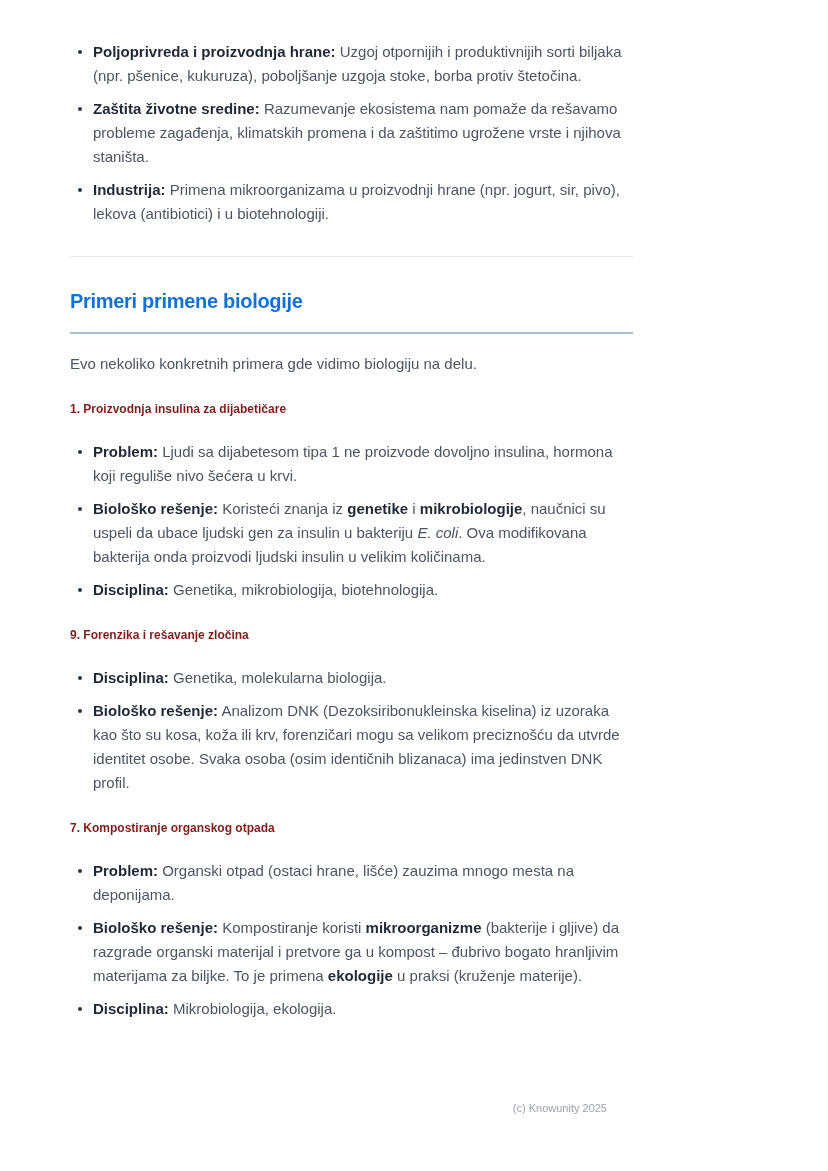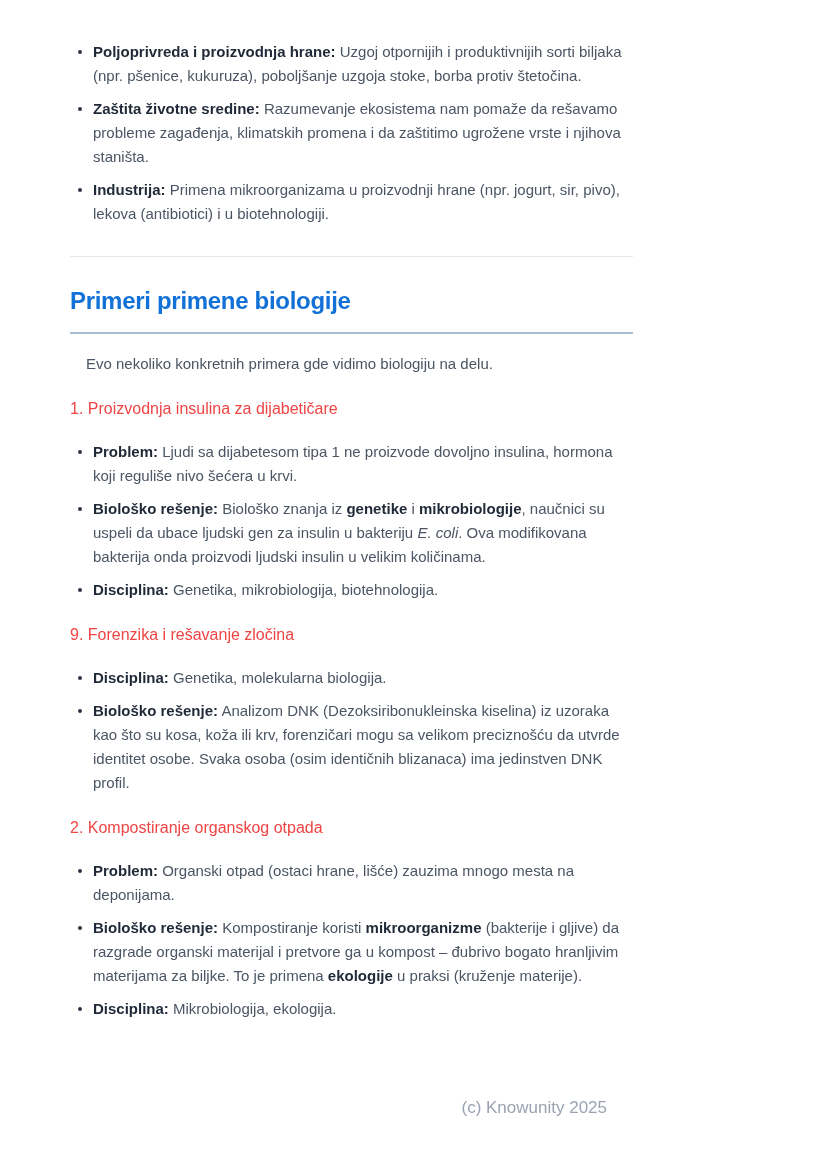--- a/index.html
+++ b/index.html
@@ -46,37 +46,37 @@
   }
   .b { font-weight: bold; color: #1f2937; }
   .i { font-style: italic; }
   hr.divider {
     border: none;
     border-top: 1px solid #e7e8ea;
     margin: 30px 0 0 0;
   }
   h1.heading {
     margin: 26px 0 0 0;
-    font-size: 24px;
+    font-size: 20px;
     line-height: 36px;
     font-weight: bold;
     letter-spacing: -0.3px;
     color: #1271d6;
     padding-bottom: 13px;
     border-bottom: 2px solid #a8bed6;
   }
   p.lead {
-    margin: 18px 0 0 16px;
+    margin: 18px 0 0 0;
   }
   h3.example-title {
     margin: 21px 0 19px 0;
-    font-size: 16px;
+    font-size: 12px;
     line-height: 24px;
-    font-weight: normal;
-    color: #ef4444;
+    font-weight: bold;
+    color: #7f1d1d;
   }
   .scrollbar {
     position: absolute;
     left: 747px;
     top: 36px;
     width: 43px;
     height: 1095px;
     display: flex;
     border-radius: 4px;
     overflow: hidden;
@@ -88,21 +88,21 @@
   }
   .scrollbar .track {
     width: 38px;
     height: 100%;
     background: #e9f1fa;
   }
   .footer {
     position: absolute;
     top: 1101px;
     right: 53px;
-    font-size: 17px;
+    font-size: 11px;
     line-height: 14px;
     color: #9aa3b2;
     z-index: 2;
     text-align: right;
   }
 </style>
 </head>
 <body>
 
 <div class="page">
@@ -118,29 +118,29 @@
     <hr class="divider">
 
     <h1 class="heading">Primeri primene biologije</h1>
 
     <p class="lead">Evo nekoliko konkretnih primera gde vidimo biologiju na delu.</p>
 
     <div id="examples">
         <h3 class="example-title">1. Proizvodnja insulina za dijabetičare</h3>
         <ul class="bullets">
           <li><span class="b">Problem:</span><span> Ljudi sa dijabetesom tipa 1 ne proizvode dovoljno insulina, hormona koji reguliše nivo šećera u krvi.</span></li>
-          <li><span class="b">Biološko rešenje:</span><span> Biološko znanja iz </span><span class="b">genetike</span><span> i </span><span class="b">mikrobiologije</span><span>, naučnici su uspeli da ubace ljudski gen za insulin u bakteriju </span><span class="i">E. coli</span><span>. Ova modifikovana bakterija onda proizvodi ljudski insulin u velikim količinama.</span></li>
+          <li><span class="b">Biološko rešenje:</span><span> Koristeći znanja iz </span><span class="b">genetike</span><span> i </span><span class="b">mikrobiologije</span><span>, naučnici su uspeli da ubace ljudski gen za insulin u bakteriju </span><span class="i">E. coli</span><span>. Ova modifikovana bakterija onda proizvodi ljudski insulin u velikim količinama.</span></li>
           <li><span class="b">Disciplina:</span><span> Genetika, mikrobiologija, biotehnologija.</span></li>
         </ul>
         <h3 class="example-title">9. Forenzika i rešavanje zločina</h3>
         <ul class="bullets">
           <li><span class="b">Disciplina:</span><span> Genetika, molekularna biologija.</span></li>
           <li><span class="b">Biološko rešenje:</span><span> Analizom DNK (Dezoksiribonukleinska kiselina) iz uzoraka kao što su kosa, koža ili krv, forenzičari mogu sa velikom preciznošću da utvrde identitet osobe. Svaka osoba (osim identičnih blizanaca) ima jedinstven DNK profil.</span></li>
         </ul>
-        <h3 class="example-title">2. Kompostiranje organskog otpada</h3>
+        <h3 class="example-title">7. Kompostiranje organskog otpada</h3>
         <ul class="bullets">
           <li><span class="b">Problem:</span><span> Organski otpad (ostaci hrane, lišće) zauzima mnogo mesta na deponijama.</span></li>
           <li><span class="b">Biološko rešenje:</span><span> Kompostiranje koristi </span><span class="b">mikroorganizme</span><span> (bakterije i gljive) da razgrade organski materijal i pretvore ga u kompost – đubrivo bogato hranljivim materijama za biljke. To je primena </span><span class="b">ekologije</span><span> u praksi (kruženje materije).</span></li>
           <li><span class="b">Disciplina:</span><span> Mikrobiologija, ekologija.</span></li>
         </ul>
       </div>
 
   </div>
 
   <div class="scrollbar">

